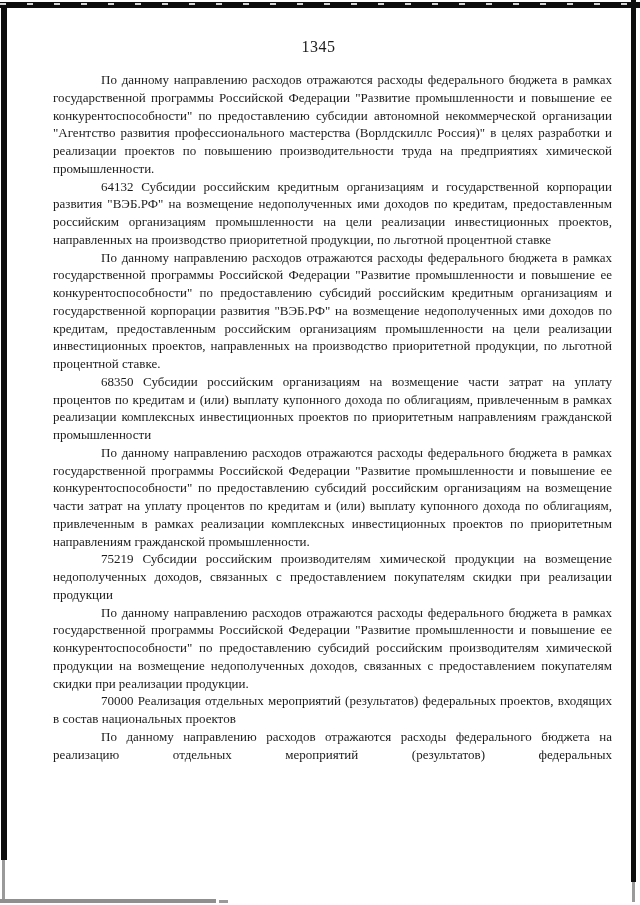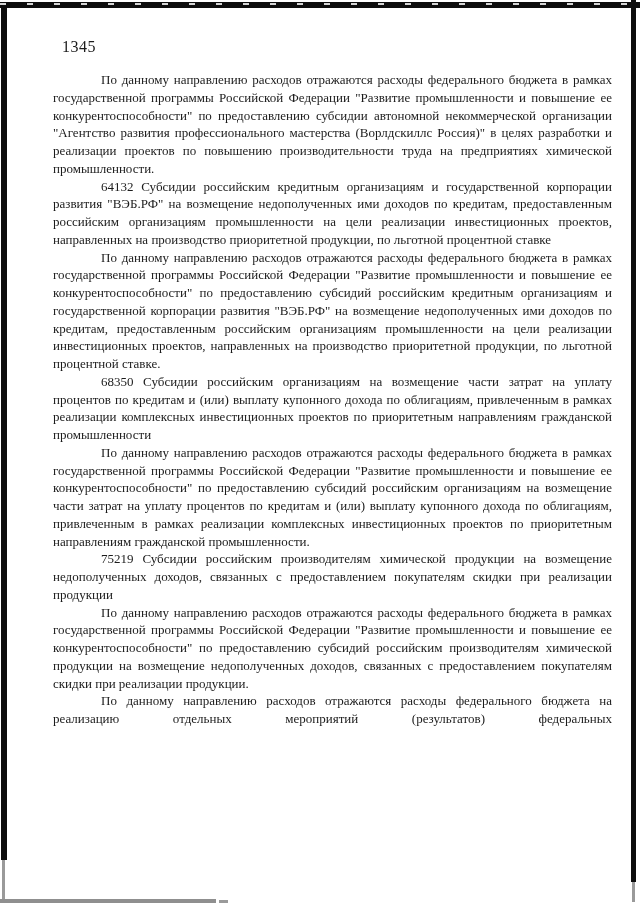--- a/index.html
+++ b/index.html
@@ -60,22 +60,23 @@
     background: #8f8f8f;
   }
   .scan-edge-bottom-dash {
     position: absolute;
     top: 900px; left: 219px;
     width: 9px; height: 3px;
     background: #9a9a9a;
   }
   .page-number {
     position: absolute;
-    top: 38px; left: 62px;
+    top: 38px; left: 39px;
     width: 559px;
+    text-align: center;
     font-size: 16px;
     letter-spacing: 0.5px;
   }
   .doc-body {
     position: absolute;
     top: 71px; left: 53px;
     width: 559px;
     font-size: 13px;
     line-height: 17.75px;
     text-align: justify;
@@ -106,16 +107,17 @@
   <div class="page-number">1345</div>
 
   <div class="doc-body">
     <p>По данному направлению расходов отражаются расходы федерального бюджета в рамках государственной программы Российской Федерации "Развитие промышленности и повышение ее конкурентоспособности" по предоставлению субсидии автономной некоммерческой организации "Агентство развития профессионального мастерства (Ворлдскиллс Россия)" в целях разработки и реализации проектов по повышению производительности труда на предприятиях химической промышленности.</p>
     <p>64132 Субсидии российским кредитным организациям и государственной корпорации развития "ВЭБ.РФ" на возмещение недополученных ими доходов по кредитам, предоставленным российским организациям промышленности на цели реализации инвестиционных проектов, направленных на производство приоритетной продукции, по льготной процентной ставке</p>
     <p>По данному направлению расходов отражаются расходы федерального бюджета в рамках государственной программы Российской Федерации "Развитие промышленности и повышение ее конкурентоспособности" по предоставлению субсидий российским кредитным организациям и государственной корпорации развития "ВЭБ.РФ" на возмещение недополученных ими доходов по кредитам, предоставленным российским организациям промышленности на цели реализации инвестиционных проектов, направленных на производство приоритетной продукции, по льготной процентной ставке.</p>
     <p>68350 Субсидии российским организациям на возмещение части затрат на уплату процентов по кредитам и (или) выплату купонного дохода по облигациям, привлеченным в рамках реализации комплексных инвестиционных проектов по приоритетным направлениям гражданской промышленности</p>
     <p>По данному направлению расходов отражаются расходы федерального бюджета в рамках государственной программы Российской Федерации "Развитие промышленности и повышение ее конкурентоспособности" по предоставлению субсидий российским организациям на возмещение части затрат на уплату процентов по кредитам и (или) выплату купонного дохода по облигациям, привлеченным в рамках реализации комплексных инвестиционных проектов по приоритетным направлениям гражданской промышленности.</p>
     <p>75219 Субсидии российским производителям химической продукции на возмещение недополученных доходов, связанных с предоставлением покупателям скидки при реализации продукции</p>
     <p>По данному направлению расходов отражаются расходы федерального бюджета в рамках государственной программы Российской Федерации "Развитие промышленности и повышение ее конкурентоспособности" по предоставлению субсидий российским производителям химической продукции на возмещение недополученных доходов, связанных с предоставлением покупателям скидки при реализации продукции.</p>
+    <p>70000 Реализация отдельных мероприятий (результатов) федеральных проектов, входящих в состав национальных проектов</p>
     <p class="continues">По данному направлению расходов отражаются расходы федерального бюджета на реализацию отдельных мероприятий (результатов) федеральных</p>
   </div>
 
 </div>
 
 </body></html>

